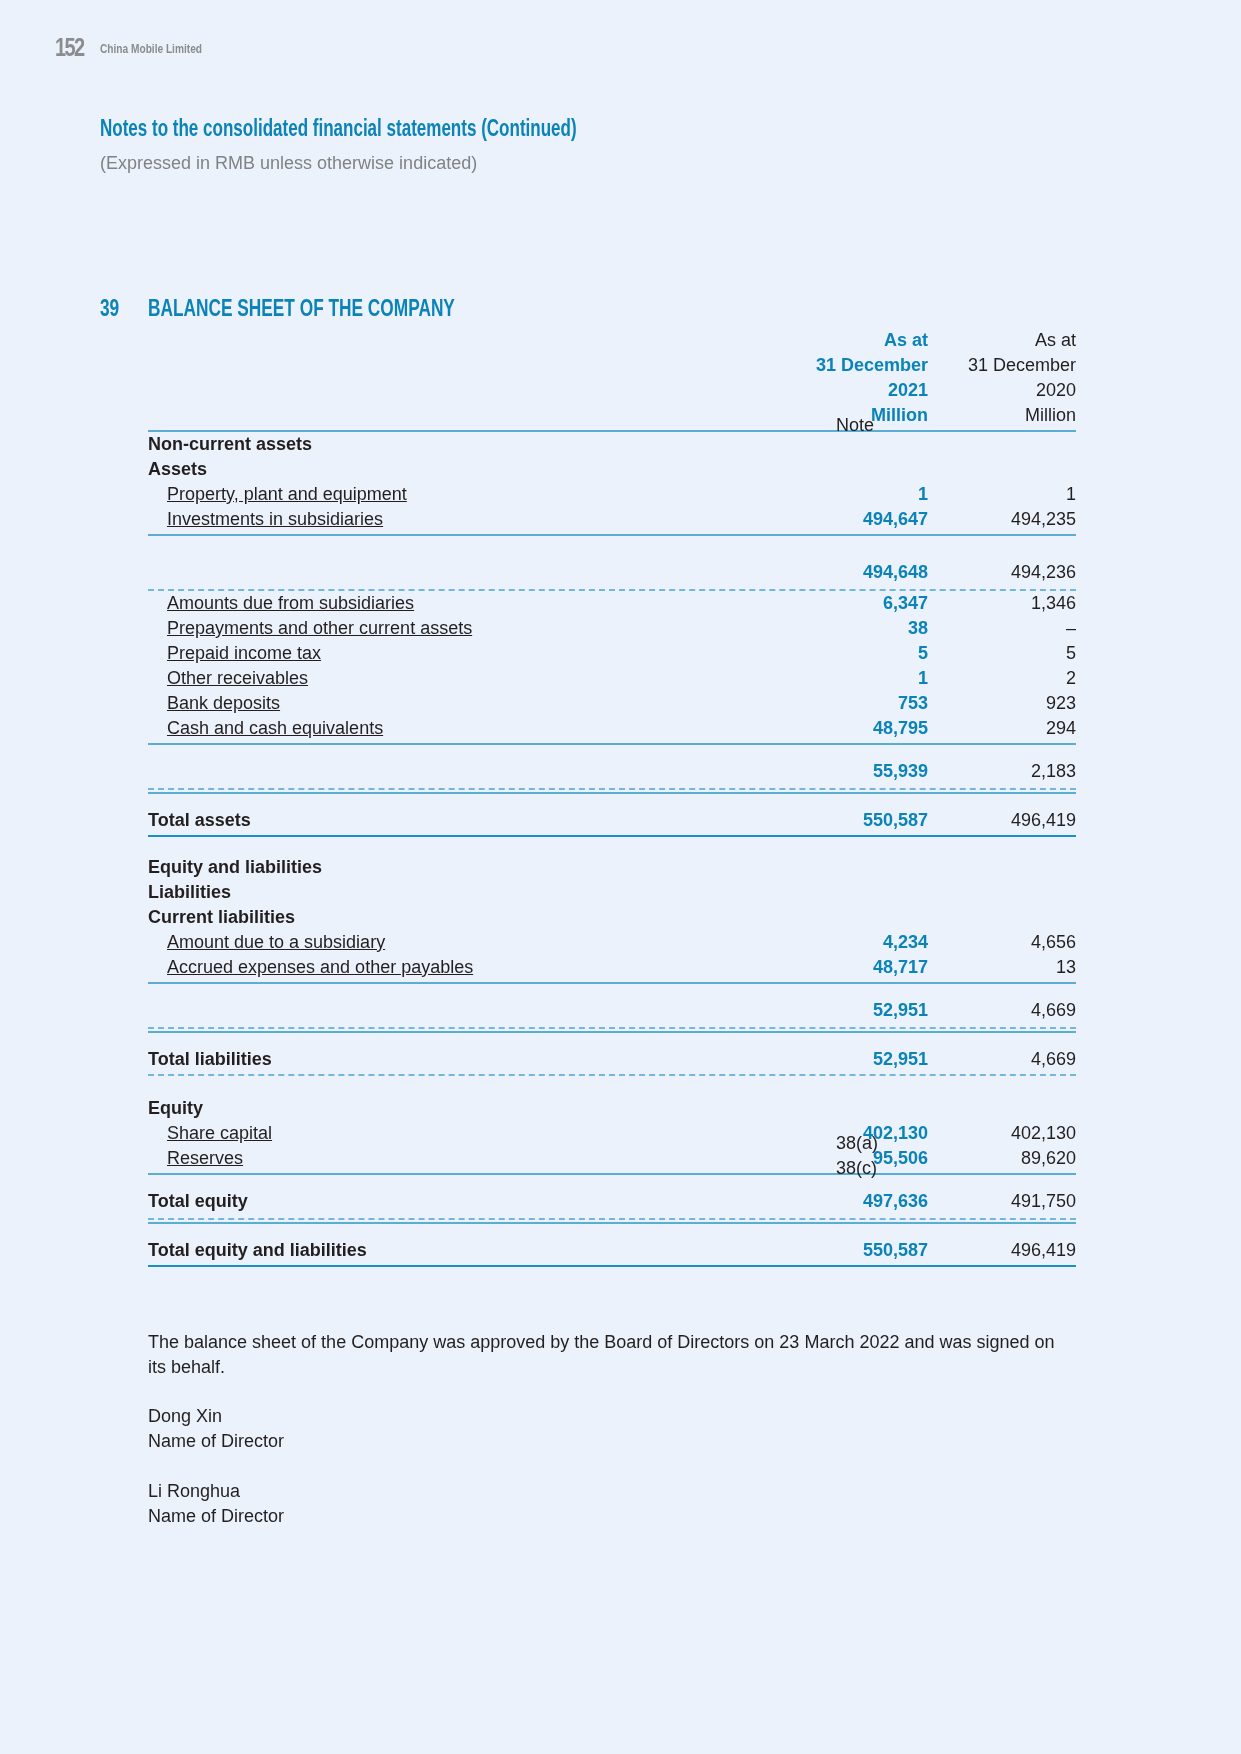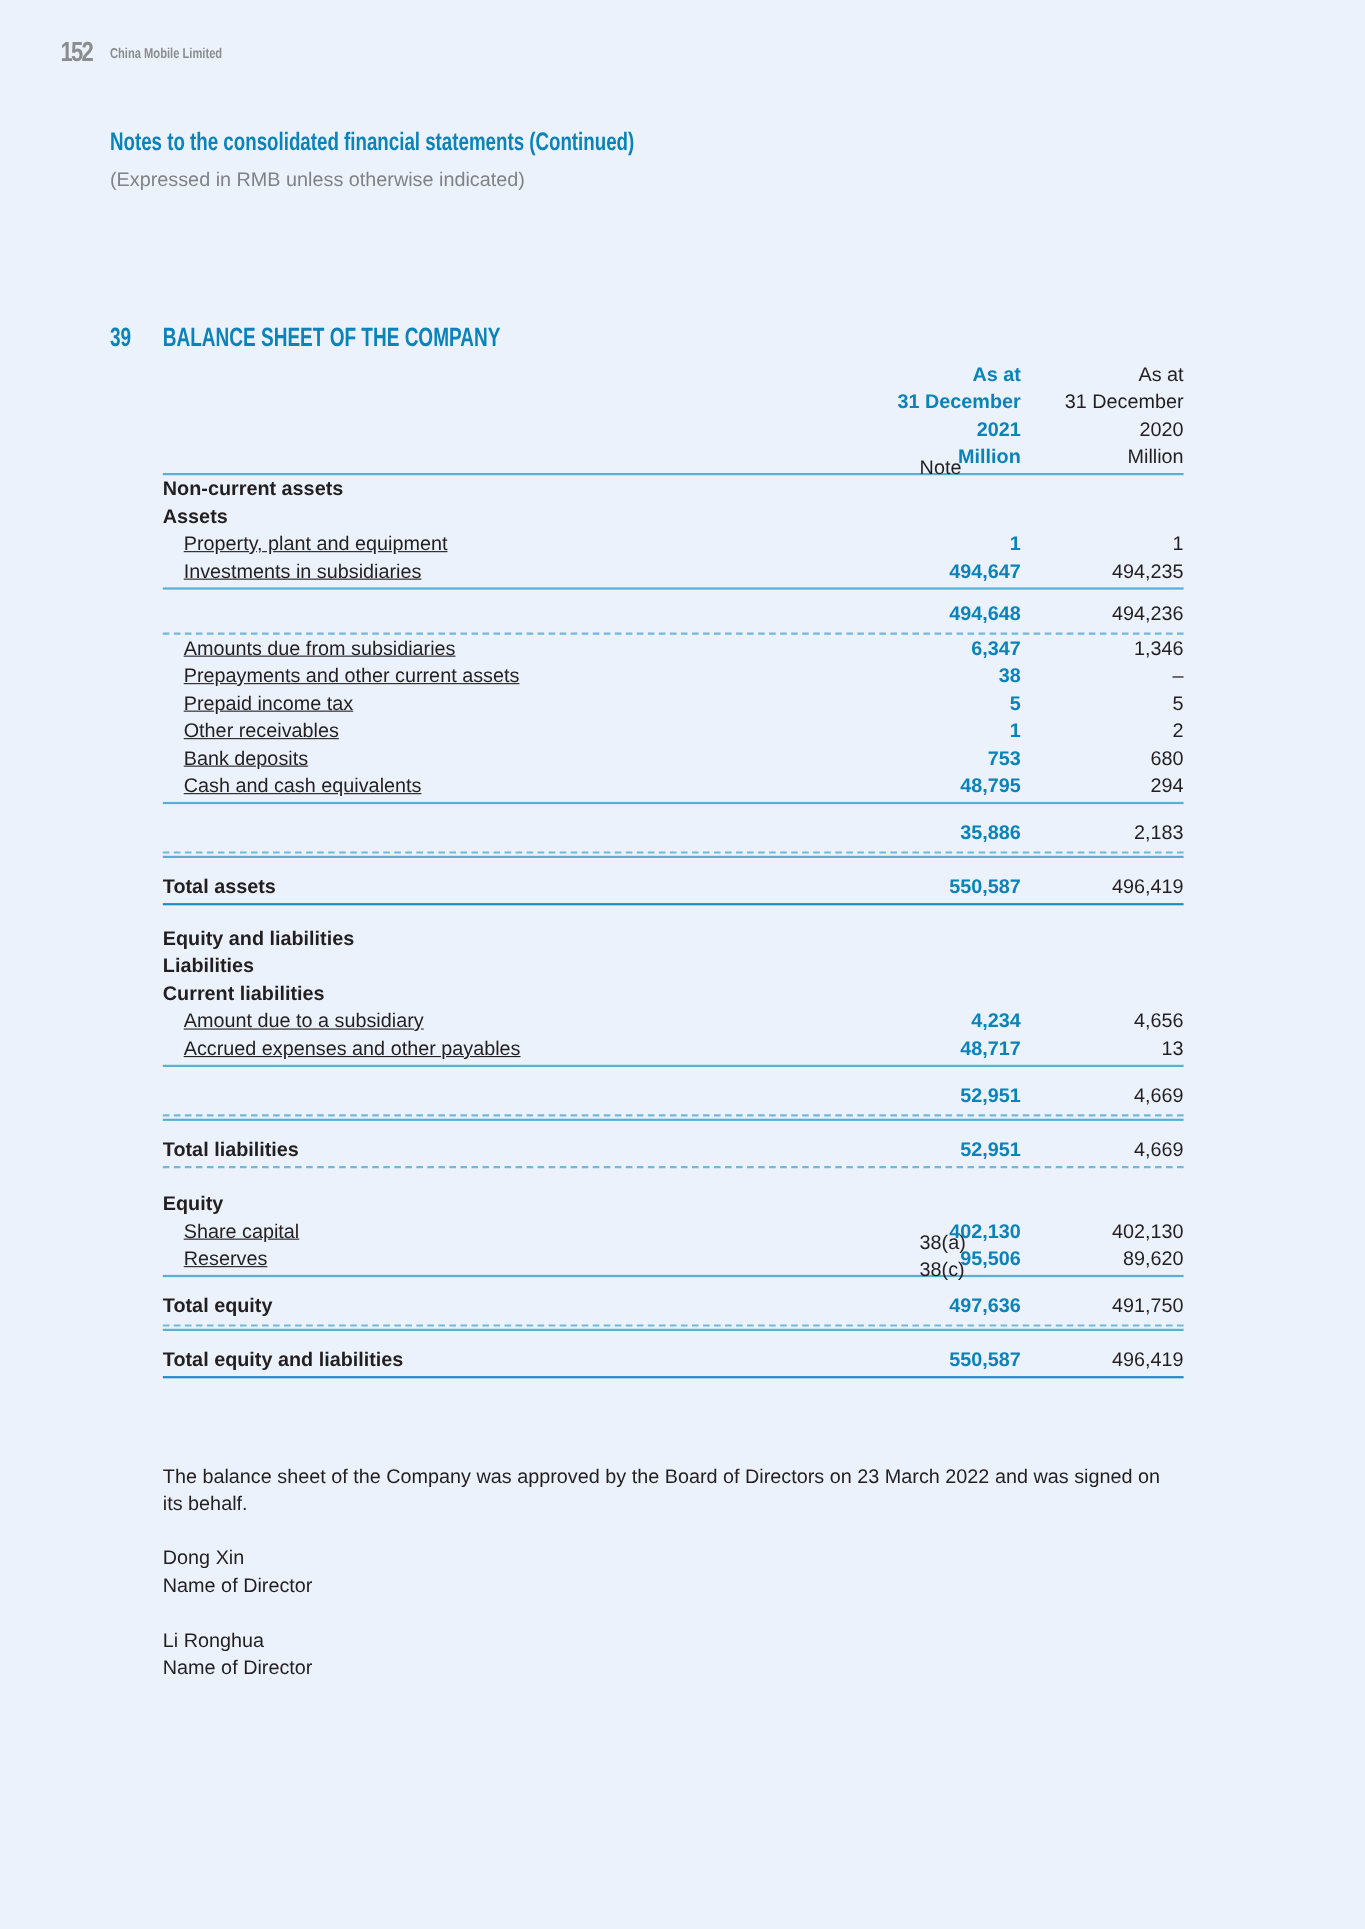--- a/index.html
+++ b/index.html
@@ -89,21 +89,21 @@
     <span class="label indent">Property, plant and equipment</span>
     <span class="c2021">1</span>
     <span class="c2020">1</span>
   </div>
   <div class="row">
     <span class="label indent">Investments in subsidiaries</span>
     <span class="c2021">494,647</span>
     <span class="c2020">494,235</span>
   </div>
   <div class="line solid" style="margin-top:2px"></div>
-  <div class="row" style="margin-top:10px">
+  <div class="row" style="margin-top:24px">
     <span class="c2021">494,648</span>
     <span class="c2020">494,236</span>
   </div>
   <div class="line dashed" style="margin-top:4px"></div>
 
   <div class="row">
     <span class="label indent">Amounts due from subsidiaries</span>
     <span class="c2021">6,347</span>
     <span class="c2020">1,346</span>
   </div>
@@ -118,30 +118,30 @@
     <span class="c2020">5</span>
   </div>
   <div class="row">
     <span class="label indent">Other receivables</span>
     <span class="c2021">1</span>
     <span class="c2020">2</span>
   </div>
   <div class="row">
     <span class="label indent">Bank deposits</span>
     <span class="c2021">753</span>
-    <span class="c2020">680</span>
+    <span class="c2020">923</span>
   </div>
   <div class="row">
     <span class="label indent">Cash and cash equivalents</span>
     <span class="c2021">48,795</span>
     <span class="c2020">294</span>
   </div>
   <div class="line solid" style="margin-top:2px"></div>
   <div class="row" style="margin-top:14px">
-    <span class="c2021">35,886</span>
+    <span class="c2021">55,939</span>
     <span class="c2020">2,183</span>
   </div>
   <div class="line double-dashed" style="margin-top:4px"></div>
 
   <div class="row" style="margin-top:14px">
     <span class="label bold">Total assets</span>
     <span class="c2021">550,587</span>
     <span class="c2020">496,419</span>
   </div>
   <div class="line solid-thick" style="margin-top:2px"></div>

